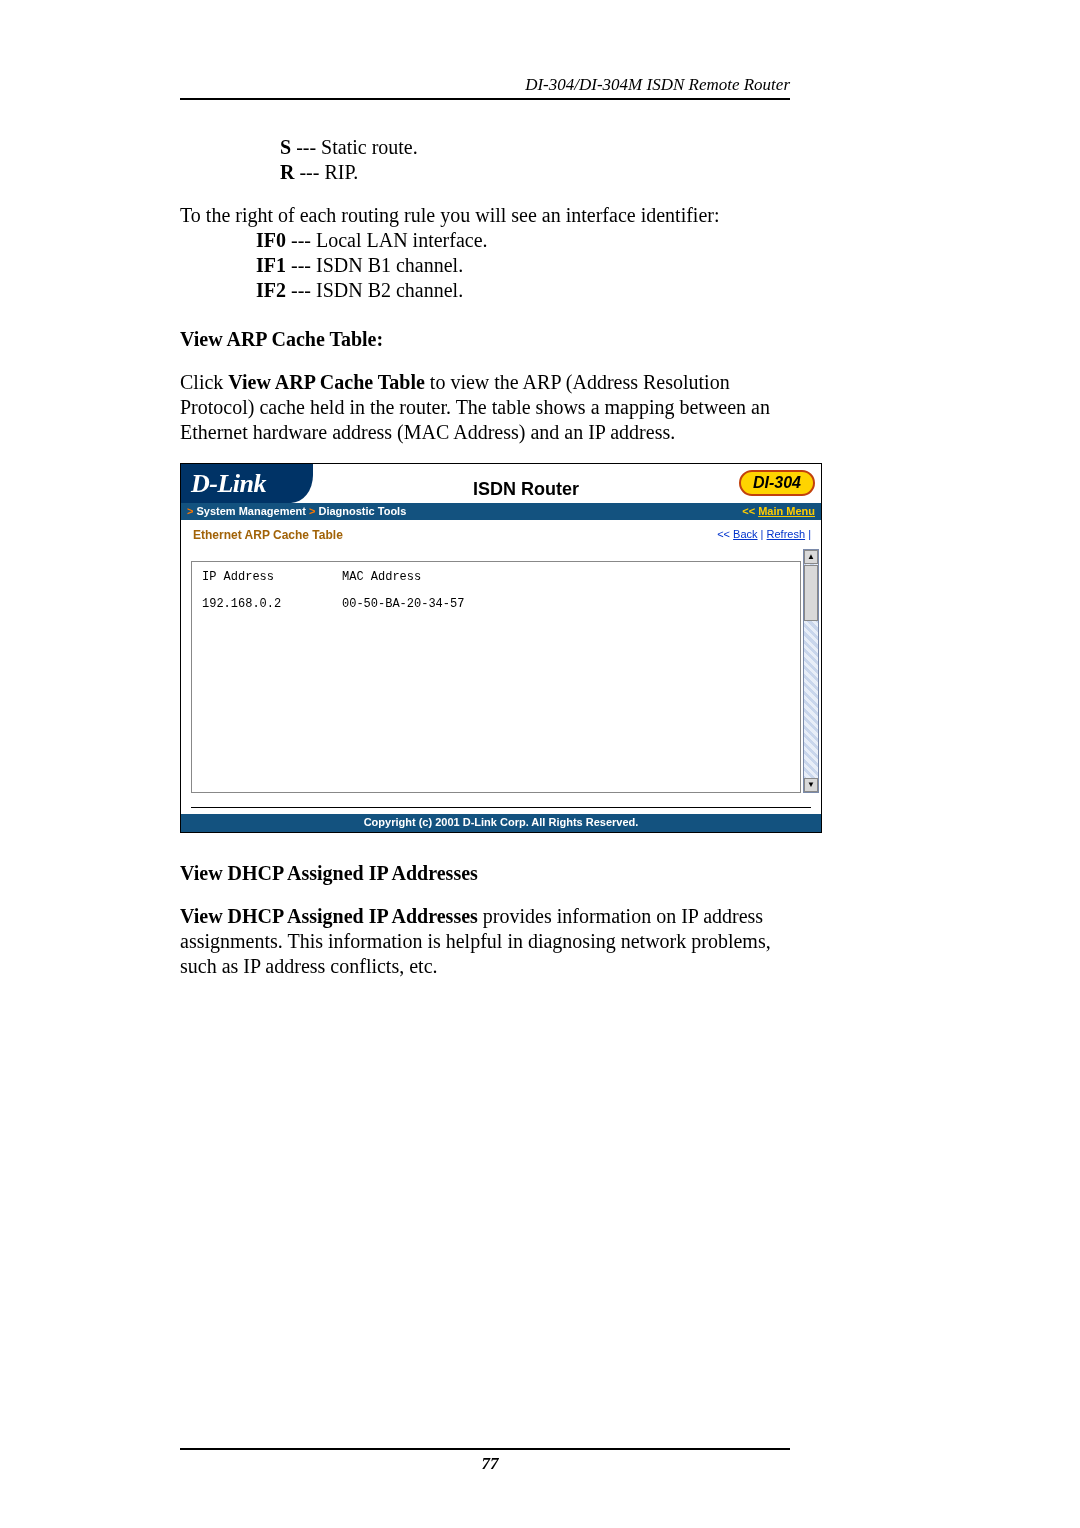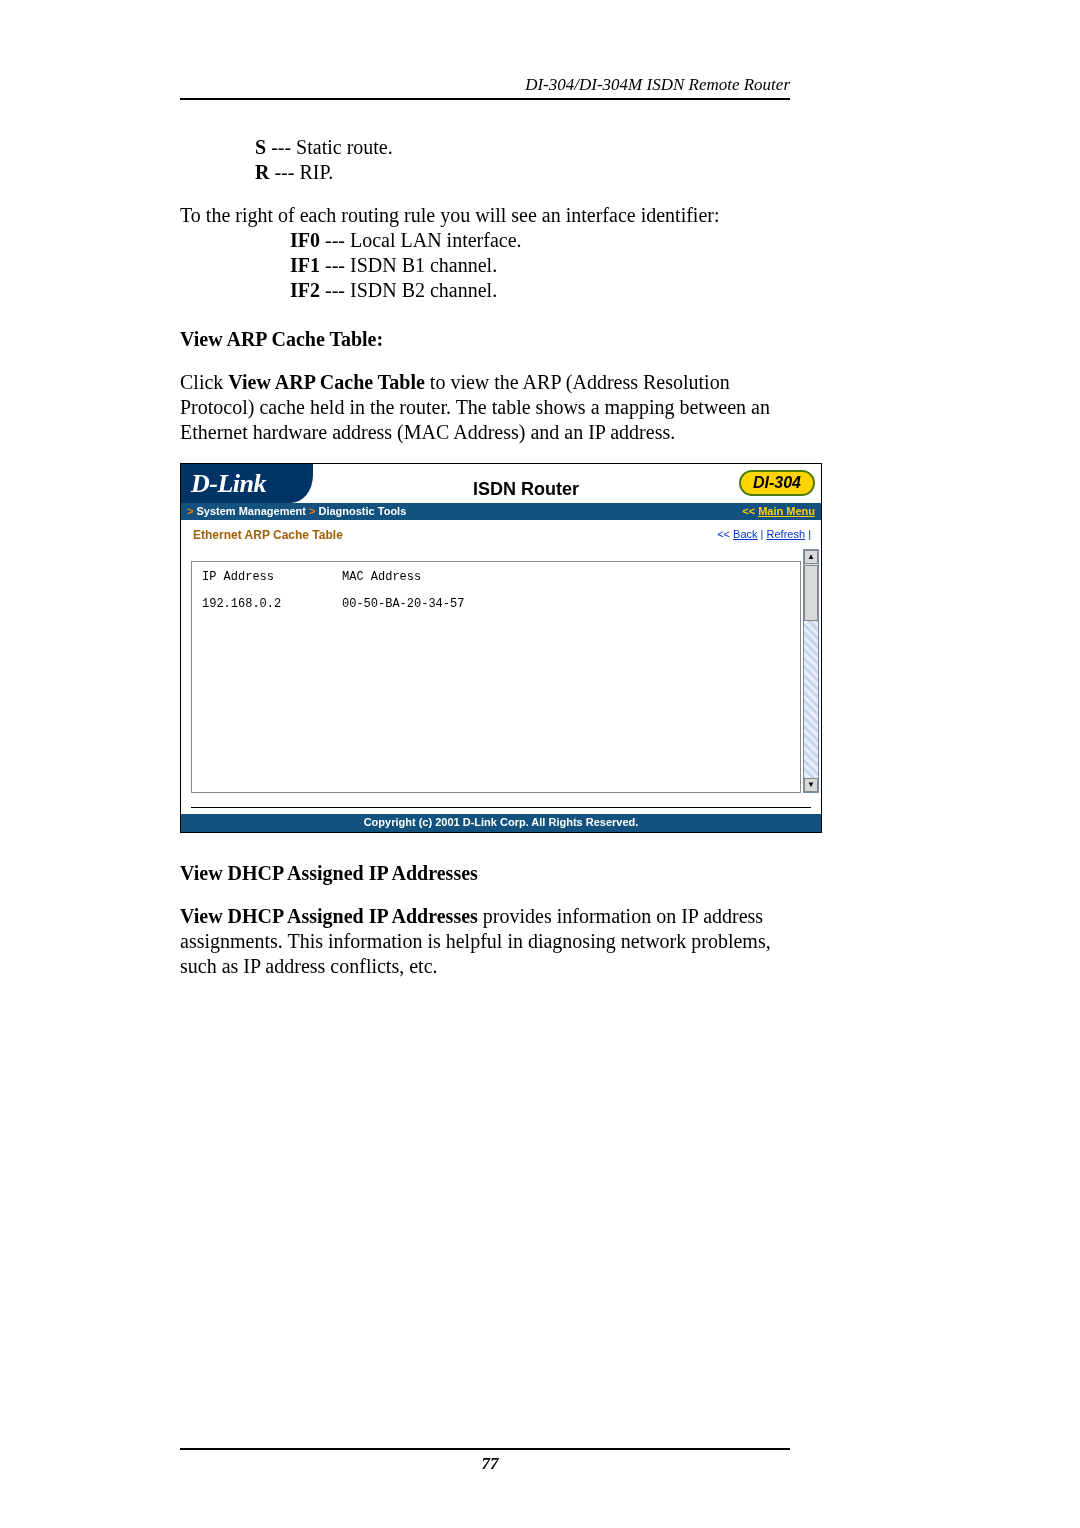--- a/index.html
+++ b/index.html
@@ -32,22 +32,22 @@
     border-top: 2px solid #000;
   }
   .content {
     position: absolute;
     top: 135px;
     left: 180px;
     right: 190px;
     font-size: 20px;
     line-height: 1.25;
   }
-  .indent1 { margin-left: 75px; }
-  .indent2 { margin-left: 110px; }
+  .indent1 { margin-left: 100px; }
+  .indent2 { margin-left: 76px; }
   .bold { font-weight: bold; }
   .para { margin-top: 18px; }
   .h { font-weight: bold; margin-top: 24px; }
 
   
   .router-box {
     margin-top: 18px;
     width: 640px;
     border: 1px solid #000;
     font-family: Arial, Helvetica, sans-serif;
@@ -85,21 +85,21 @@
     justify-content: center;
     padding-bottom: 2px;
   }
   .router-badge-wrap {
     display: flex;
     align-items: center;
     padding-right: 6px;
   }
   .router-badge {
     background: #ffd400;
-    border: 2px solid #4d7c0f;
+    border: 2px solid #c2410c;
     color: #000;
     font-weight: bold;
     font-size: 16px;
     padding: 1px 12px;
     border-radius: 999px;
     font-style: italic;
   }
   .router-breadcrumb {
     background: #13527f;
     color: #fff;

